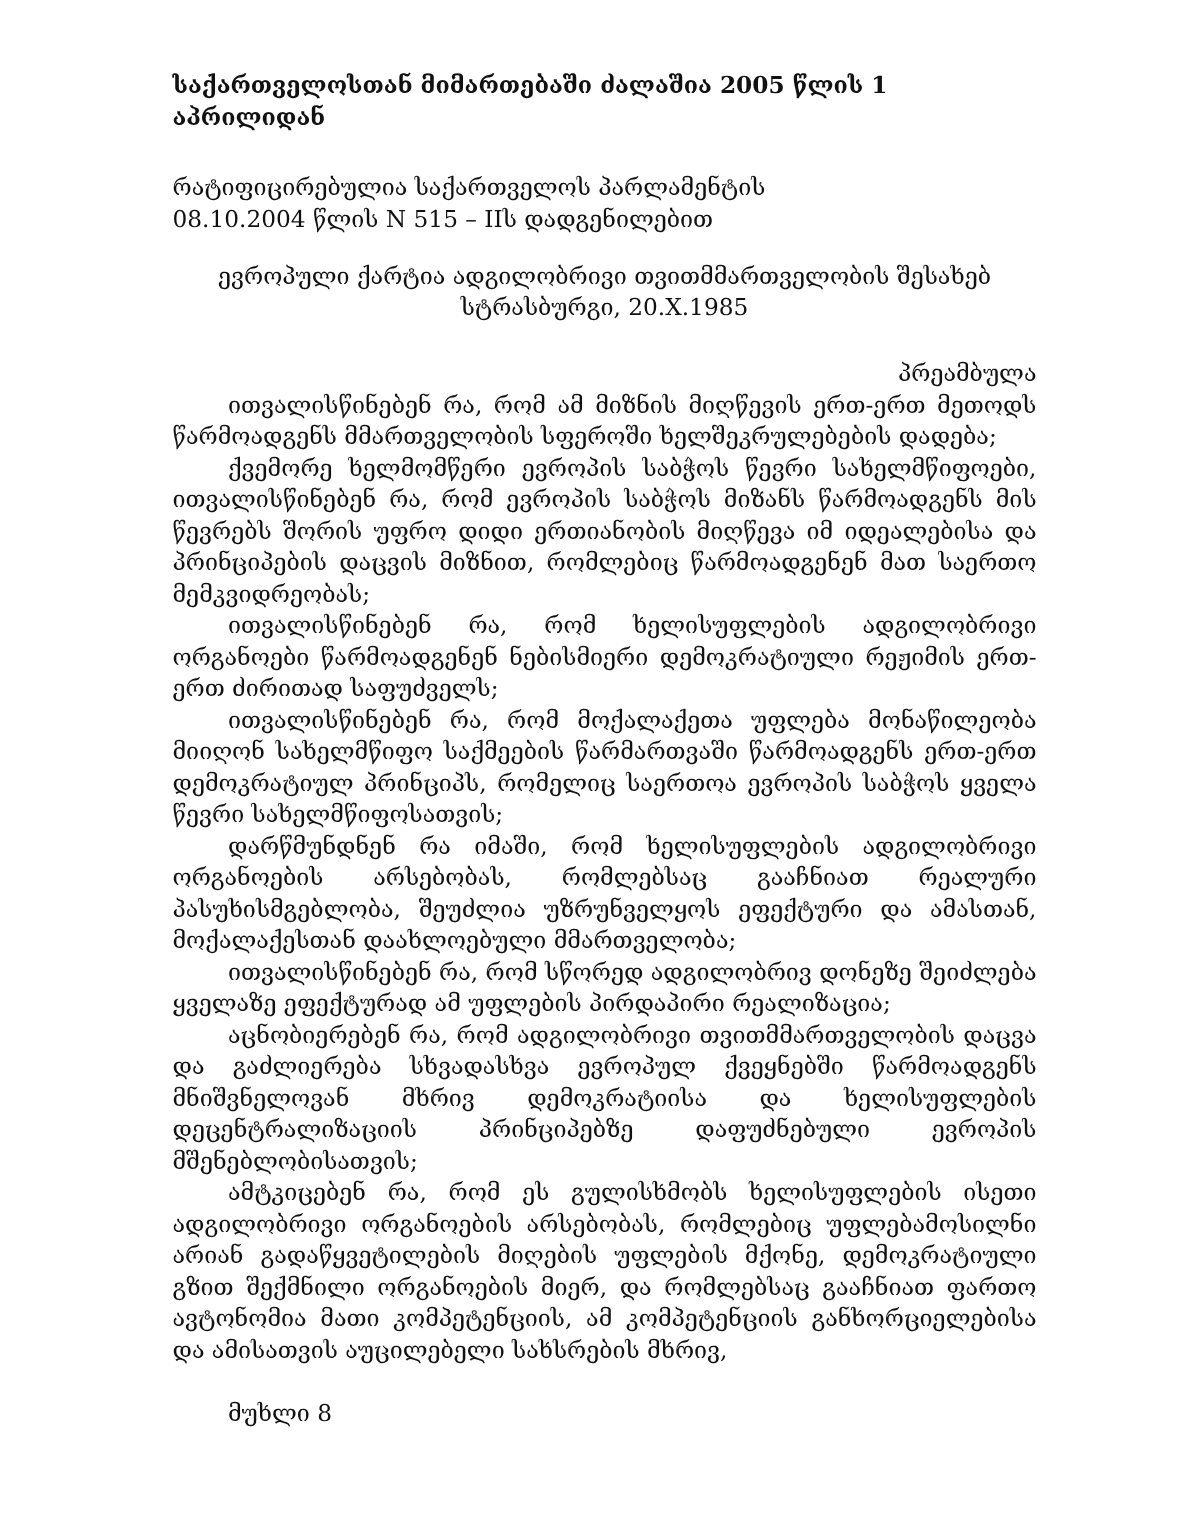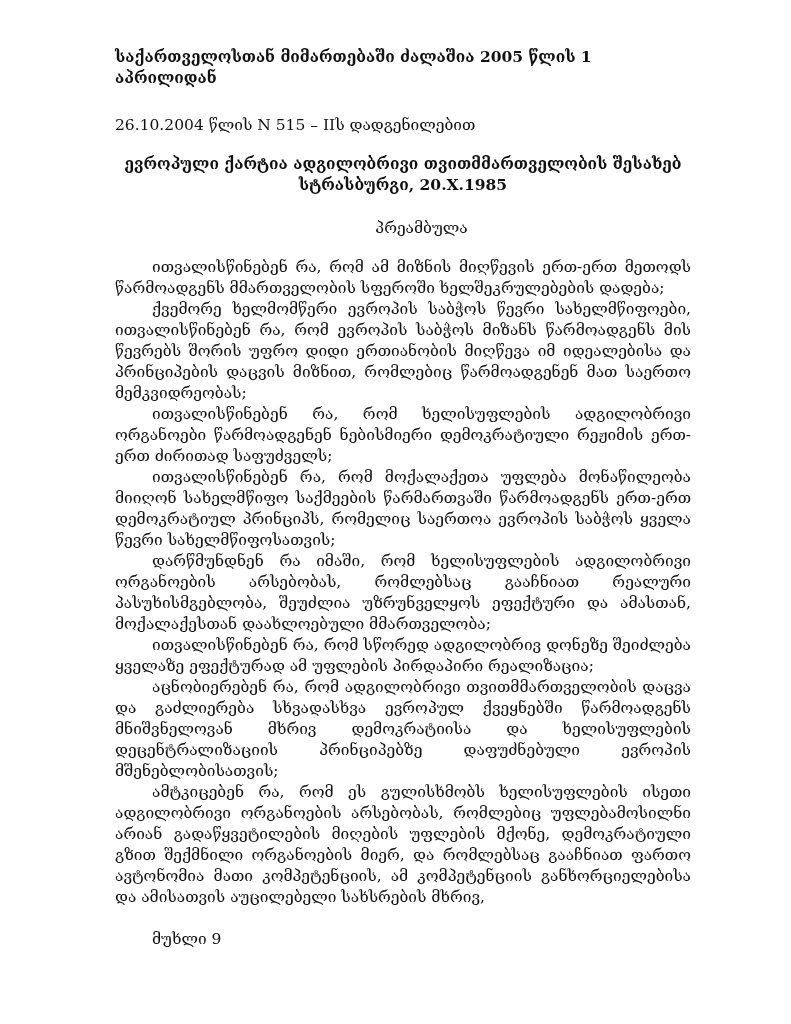--- a/index.html
+++ b/index.html
@@ -30,33 +30,33 @@
   }
   .ratification {
     margin: 0 0 17px 0;
   }
   .ratification p {
     margin: 0;
     text-align: left;
     text-indent: 0;
   }
   .doc-title {
-    font-weight: bold;
+    font-weight: normal;
     text-align: center;
     margin: 0 0 23px 0;
   }
   .doc-title p {
     margin: 0;
     text-indent: 0;
     text-align: center;
   }
   .section-label {
-    margin: 0 0 18px 0;
+    margin: 0 0 0 0;
     text-indent: 37px;
-    text-align: center;
+    text-align: right;
   }
   .body-para {
     margin: 0;
     text-align: justify;
     text-indent: 37px;
   }
   .closing-line {
     margin: 20px 0 0 0;
     text-indent: 37px;
     text-align: left;
@@ -68,21 +68,22 @@
   }
 </style>
 </head>
 <body>
 
 <div class="page">
 
   <p class="header-note">საქართველოსთან მიმართებაში ძალაშია 2005 წლის 1 აპრილიდან</p>
 
   <div class="ratification">
-    <p>26.10.2004 წლის N 515 – IIს დადგენილებით</p>
+    <p>რატიფიცირებულია საქართველოს პარლამენტის</p>
+    <p>08.10.2004 წლის N 515 – IIს დადგენილებით</p>
   </div>
 
   <div class="doc-title">
     <p>ევროპული ქარტია ადგილობრივი თვითმმართველობის შესახებ</p>
     <p>სტრასბურგი, 20.X.1985</p>
   </div>
 
   <p class="section-label">პრეამბულა</p>
 
   <div>
@@ -90,15 +91,15 @@
     <p class="body-para">ქვემორე ხელმომწერი ევროპის საბჭოს წევრი სახელმწიფოები, ითვალისწინებენ რა, რომ ევროპის საბჭოს მიზანს წარმოადგენს მის წევრებს შორის უფრო დიდი ერთიანობის მიღწევა იმ იდეალებისა და პრინციპების დაცვის მიზნით, რომლებიც წარმოადგენენ მათ საერთო მემკვიდრეობას;</p>
     <p class="body-para">ითვალისწინებენ რა, რომ ხელისუფლების ადგილობრივი ორგანოები წარმოადგენენ ნებისმიერი დემოკრატიული რეჟიმის ერთ-ერთ ძირითად საფუძველს;</p>
     <p class="body-para">ითვალისწინებენ რა, რომ მოქალაქეთა უფლება მონაწილეობა მიიღონ სახელმწიფო საქმეების წარმართვაში წარმოადგენს ერთ-ერთ დემოკრატიულ პრინციპს, რომელიც საერთოა ევროპის საბჭოს ყველა წევრი სახელმწიფოსათვის;</p>
     <p class="body-para">დარწმუნდნენ რა იმაში, რომ ხელისუფლების ადგილობრივი ორგანოების არსებობას, რომლებსაც გააჩნიათ რეალური პასუხისმგებლობა, შეუძლია უზრუნველყოს ეფექტური და ამასთან, მოქალაქესთან დაახლოებული მმართველობა;</p>
     <p class="body-para">ითვალისწინებენ რა, რომ სწორედ ადგილობრივ დონეზე შეიძლება ყველაზე ეფექტურად ამ უფლების პირდაპირი რეალიზაცია;</p>
     <p class="body-para">აცნობიერებენ რა, რომ ადგილობრივი თვითმმართველობის დაცვა და გაძლიერება სხვადასხვა ევროპულ ქვეყნებში წარმოადგენს მნიშვნელოვან მხრივ დემოკრატიისა და ხელისუფლების დეცენტრალიზაციის პრინციპებზე დაფუძნებული ევროპის მშენებლობისათვის;</p>
     <p class="body-para">ამტკიცებენ რა, რომ ეს გულისხმობს ხელისუფლების ისეთი ადგილობრივი ორგანოების არსებობას, რომლებიც უფლებამოსილნი არიან გადაწყვეტილების მიღების უფლების მქონე, დემოკრატიული გზით შექმნილი ორგანოების მიერ, და რომლებსაც გააჩნიათ ფართო ავტონომია მათი კომპეტენციის, ამ კომპეტენციის განხორციელებისა და ამისათვის აუცილებელი სახსრების მხრივ,</p>
   </div>
 
 
-  <p class="article-heading">მუხლი 9</p>
+  <p class="article-heading">მუხლი 8</p>
 
 </div>
 
 </body></html>

